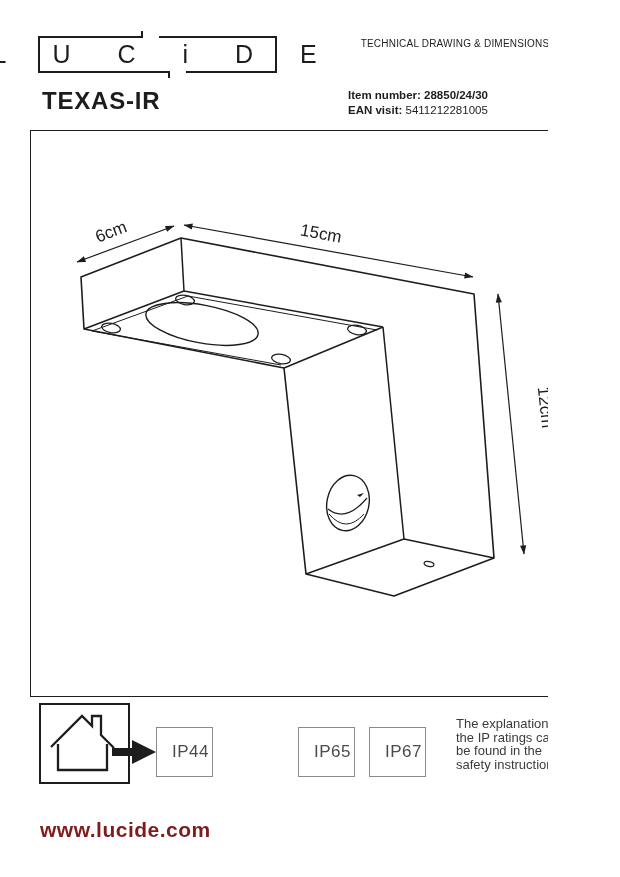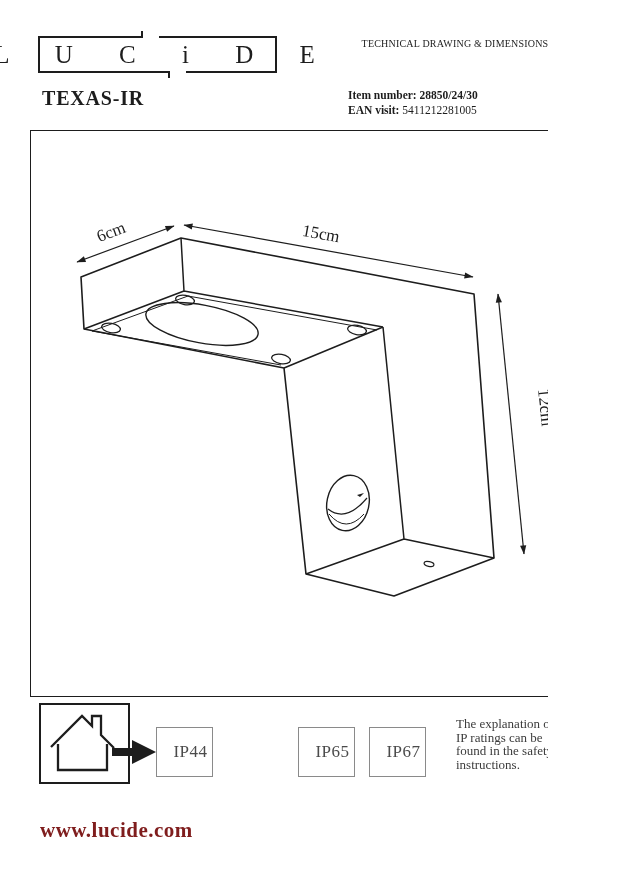--- a/index.html
+++ b/index.html
@@ -1,39 +1,39 @@
 <!DOCTYPE html>
 <html><head>
 <meta charset="utf-8">
 <style>
   html,body{margin:0;padding:0;background:#fff;}
   .page{
     position:relative;width:548px;height:877px;background:#fff;overflow:hidden;
-    font-family:Liberation Serif, serif;color:#1d1d1d;
+    font-family:Liberation Sans, sans-serif;color:#1d1d1d;
   }
   
   .logo-box{
     position:absolute;left:38px;top:36px;width:239px;height:37px;
     border:2px solid #1d1d1d;box-sizing:border-box;
     display:flex;align-items:center;justify-content:center;
   }
   .logo-letters{
     font-size:25px;font-weight:400;letter-spacing:20px;padding-left:14px;
     color:#1d1d1d;white-space:nowrap;line-height:1;
   }
   .logo-gap-top{position:absolute;left:103px;top:-3px;width:16px;height:5px;background:#fff;}
   .logo-tick-top{position:absolute;left:101px;top:-7px;width:2px;height:6px;background:#1d1d1d;}
   .logo-gap-bottom{position:absolute;left:130px;bottom:-3px;width:16px;height:5px;background:#fff;}
   .logo-tick-bottom{position:absolute;left:128px;bottom:-7px;width:2px;height:6px;background:#1d1d1d;}
   .doc-type{
     position:absolute;left:330px;top:38px;width:250px;text-align:center;
     font-size:10px;letter-spacing:0.2px;color:#222;
   }
   .product-name{
-    position:absolute;left:42px;top:87px;font-size:20px;font-weight:bold;letter-spacing:0.8px;
+    position:absolute;left:42px;top:87px;font-size:24px;font-weight:bold;letter-spacing:0.8px;
   }
   .codes{position:absolute;left:302px;top:88px;font-size:11.5px;line-height:14.5px;margin-left:46px;}
   .codes .lbl{font-weight:bold;}
   
   .draw-frame{
     position:absolute;left:30px;top:130px;width:558px;height:567px;
     border:1.8px solid #1d1d1d;box-sizing:border-box;background:#fff;
   }
   .draw-frame svg{position:absolute;left:0;top:0;}
   

